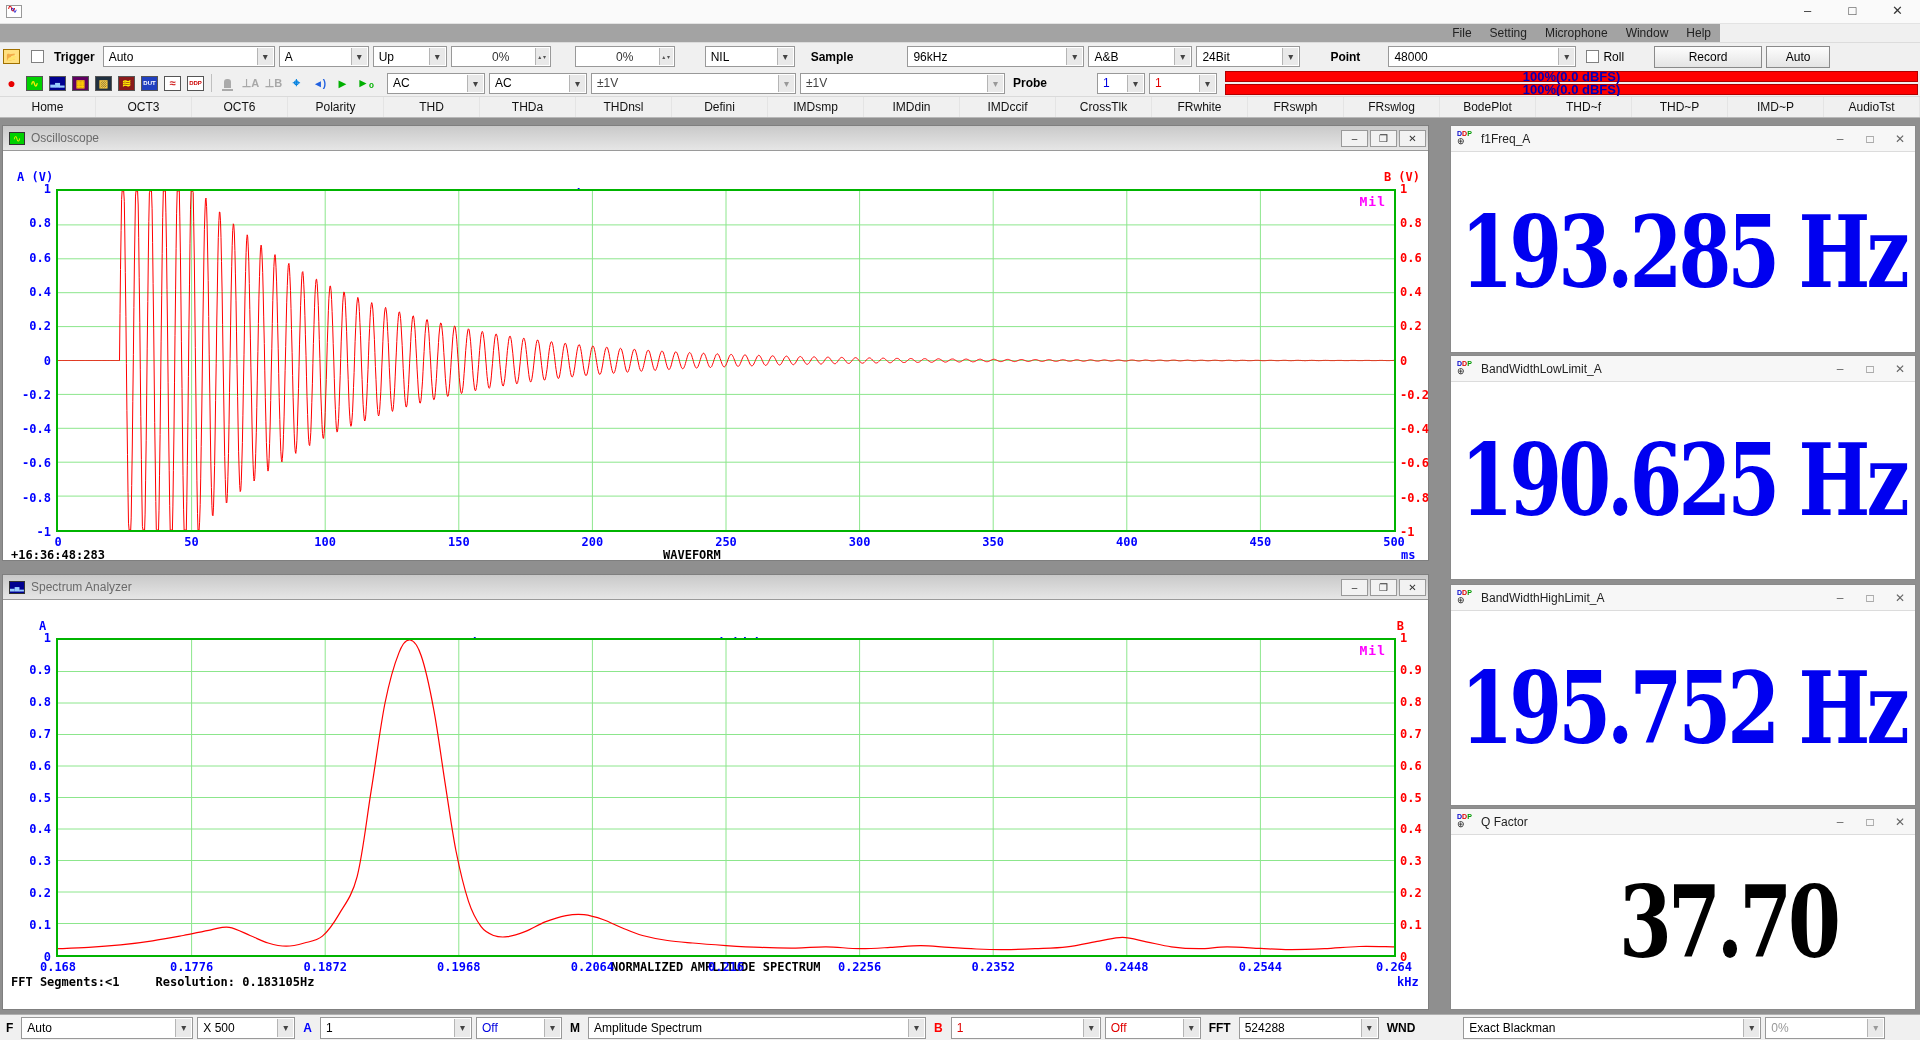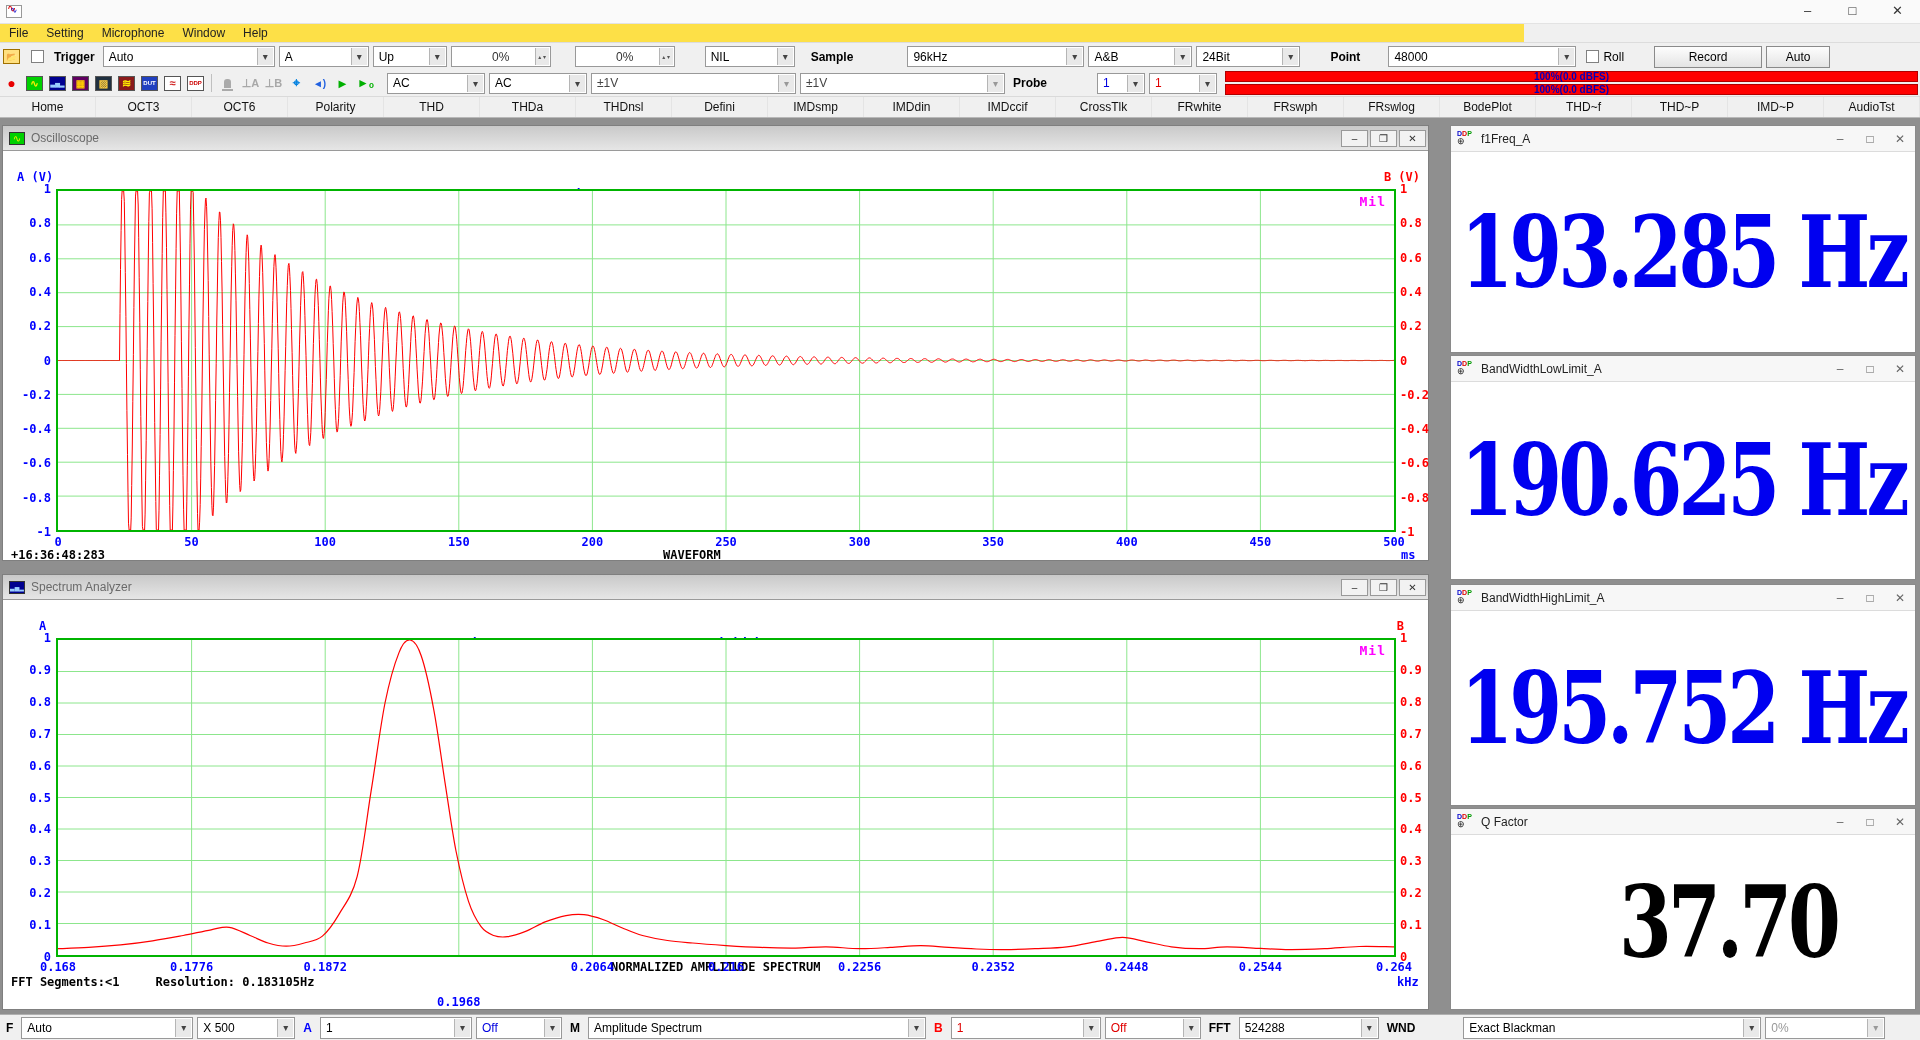--- a/index.html
+++ b/index.html
@@ -10,22 +10,22 @@
   
   .titlebar { position:absolute; left:0; top:0; width:1920px; height:24px; background:#fafafa;
               display:flex; align-items:center; border-bottom:1px solid #e3e3e3; }
   .app-icon { width:16px; height:13px; margin:0 6px 0 6px; background:#fff; border:1px solid #999;
               position:relative; overflow:hidden; }
   .app-icon::before { content:"∿"; position:absolute; left:0px; top:-4px; color:#d00; font-size:11px; }
   .app-icon::after  { content:"∿"; position:absolute; left:3px; top:-1px; color:#00c; font-size:9px; }
   .title-text { color:#555; }
   .win-controls { margin-left:auto; display:flex; height:100%; }
   .win-controls span { width:45px; text-align:center; line-height:22px; color:#333; font-size:13px; }
-  .menubar { position:absolute; left:0; top:24px; width:1524px; height:18px; background:#fde047;
-             display:flex; align-items:center; }
+  .menubar { position:absolute; left:0; top:24px; width:1720px; height:18px; background:#a3a3a3;
+             display:flex; align-items:center;justify-content:flex-end; }
   .menubar span { padding:0 9px; color:#222; }
 
   .tb { position:absolute; left:0; width:1920px; background:#f0f0f0; display:flex; align-items:center; }
   .tb1 { top:42px; height:28px; border-top:1px solid #dcdcdc; }
   .tb2 { top:70px; height:26px; }
   .lbl { font-weight:bold; padding:0 6px; white-space:nowrap; }
   .lbl2 { padding:0 6px; white-space:nowrap; font-weight:bold; }
   .dd { height:21px; background:#fff; border:1px solid #999; display:flex; align-items:center;
         position:relative; padding-left:5px; white-space:nowrap; margin:0 2px; }
   .dd::after { content:"▾"; position:absolute; right:1px; top:1px; bottom:1px; width:15px;
@@ -43,21 +43,21 @@
              display:flex; align-items:center; justify-content:center; margin:0 2px; }
   .ticon { width:21px; height:19px; margin:1px; display:flex; align-items:center; justify-content:center;
            font-size:11px; position:relative; }
   .ticon .bx { width:17px; height:15px; display:flex; align-items:center; justify-content:center;
                border:1px solid #555; overflow:hidden; }
   .tsep { width:1px; height:18px; background:#c0c0c0; margin:0 4px; }
   .shape-mic { width:7px; height:9px; background:#aaa; border-radius:3px 3px 0 0; position:relative; }
   .shape-mic::after { content:""; position:absolute; left:-2px; bottom:-3px; width:11px; height:2px; background:#aaa; }
   .meter { flex:1; height:24px; margin:0 2px 0 6px; display:flex; flex-direction:column; justify-content:space-between; }
   .meter .bar { height:11px; background:#f00; border:1px solid #b00000; color:#0000bb; font-weight:bold;
-                font-size:10px; display:flex; align-items:center; justify-content:center; }
+                font-size:13px; display:flex; align-items:center; justify-content:center; }
 
   .tabbar { position:absolute; left:0; top:96px; width:1920px; height:22px; background:#f0f0f0;
             border-top:1px solid #dadada; border-bottom:1px solid #b8b8b8; display:flex; }
   .tabbar .tab { width:96px; text-align:center; line-height:20px; color:#111; border-right:1px solid #e4e4e4; }
 
   
   .mdi { position:absolute; left:0; top:118px; width:1920px; height:896px; background:#8f8f8f; }
   .mwin { position:absolute; background:#fff; border:1px solid #7f7f7f; }
   .mwin .mtitle { height:25px; background:linear-gradient(#c9c9c9,#e6e6e6); border-bottom:1px solid #9a9a9a;
                   display:flex; align-items:center; }
@@ -383,21 +383,21 @@
         <span class="ytick r red" style="left: 1397px; top: 279.3px;">0.3</span>
         <span class="ytick blue" style="left: 0px; top: 311.2px;">0.2</span>
         <span class="ytick r red" style="left: 1397px; top: 311.2px;">0.2</span>
         <span class="ytick blue" style="left: 0px; top: 343.1px;">0.1</span>
         <span class="ytick r red" style="left: 1397px; top: 343.1px;">0.1</span>
         <span class="ytick blue" style="left: 0px; top: 375px;">0</span>
         <span class="ytick r red" style="left: 1397px; top: 375px;">0</span>
         <span class="xtick" style="left: 55px; top: 385px;">0.168</span>
         <span class="xtick" style="left: 188.6px; top: 385px;">0.1776</span>
         <span class="xtick" style="left: 322.2px; top: 385px;">0.1872</span>
-        <span class="xtick" style="left: 455.8px; top: 385px; margin-top: 35px;">0.1968</span>
+        <span class="xtick" style="left: 455.8px; top: 385px;">0.1968</span>
         <span class="xtick" style="left: 589.4px; top: 385px;">0.2064</span>
         <span class="xtick" style="left: 723px; top: 385px;">0.216</span>
         <span class="xtick" style="left: 856.6px; top: 385px;">0.2256</span>
         <span class="xtick" style="left: 990.2px; top: 385px;">0.2352</span>
         <span class="xtick" style="left: 1123.8px; top: 385px;">0.2448</span>
         <span class="xtick" style="left: 1257.4px; top: 385px;">0.2544</span>
         <span class="xtick" style="left: 1391px; top: 385px;">0.264</span>
       </div>
 
     <div id="ddp-stack">

